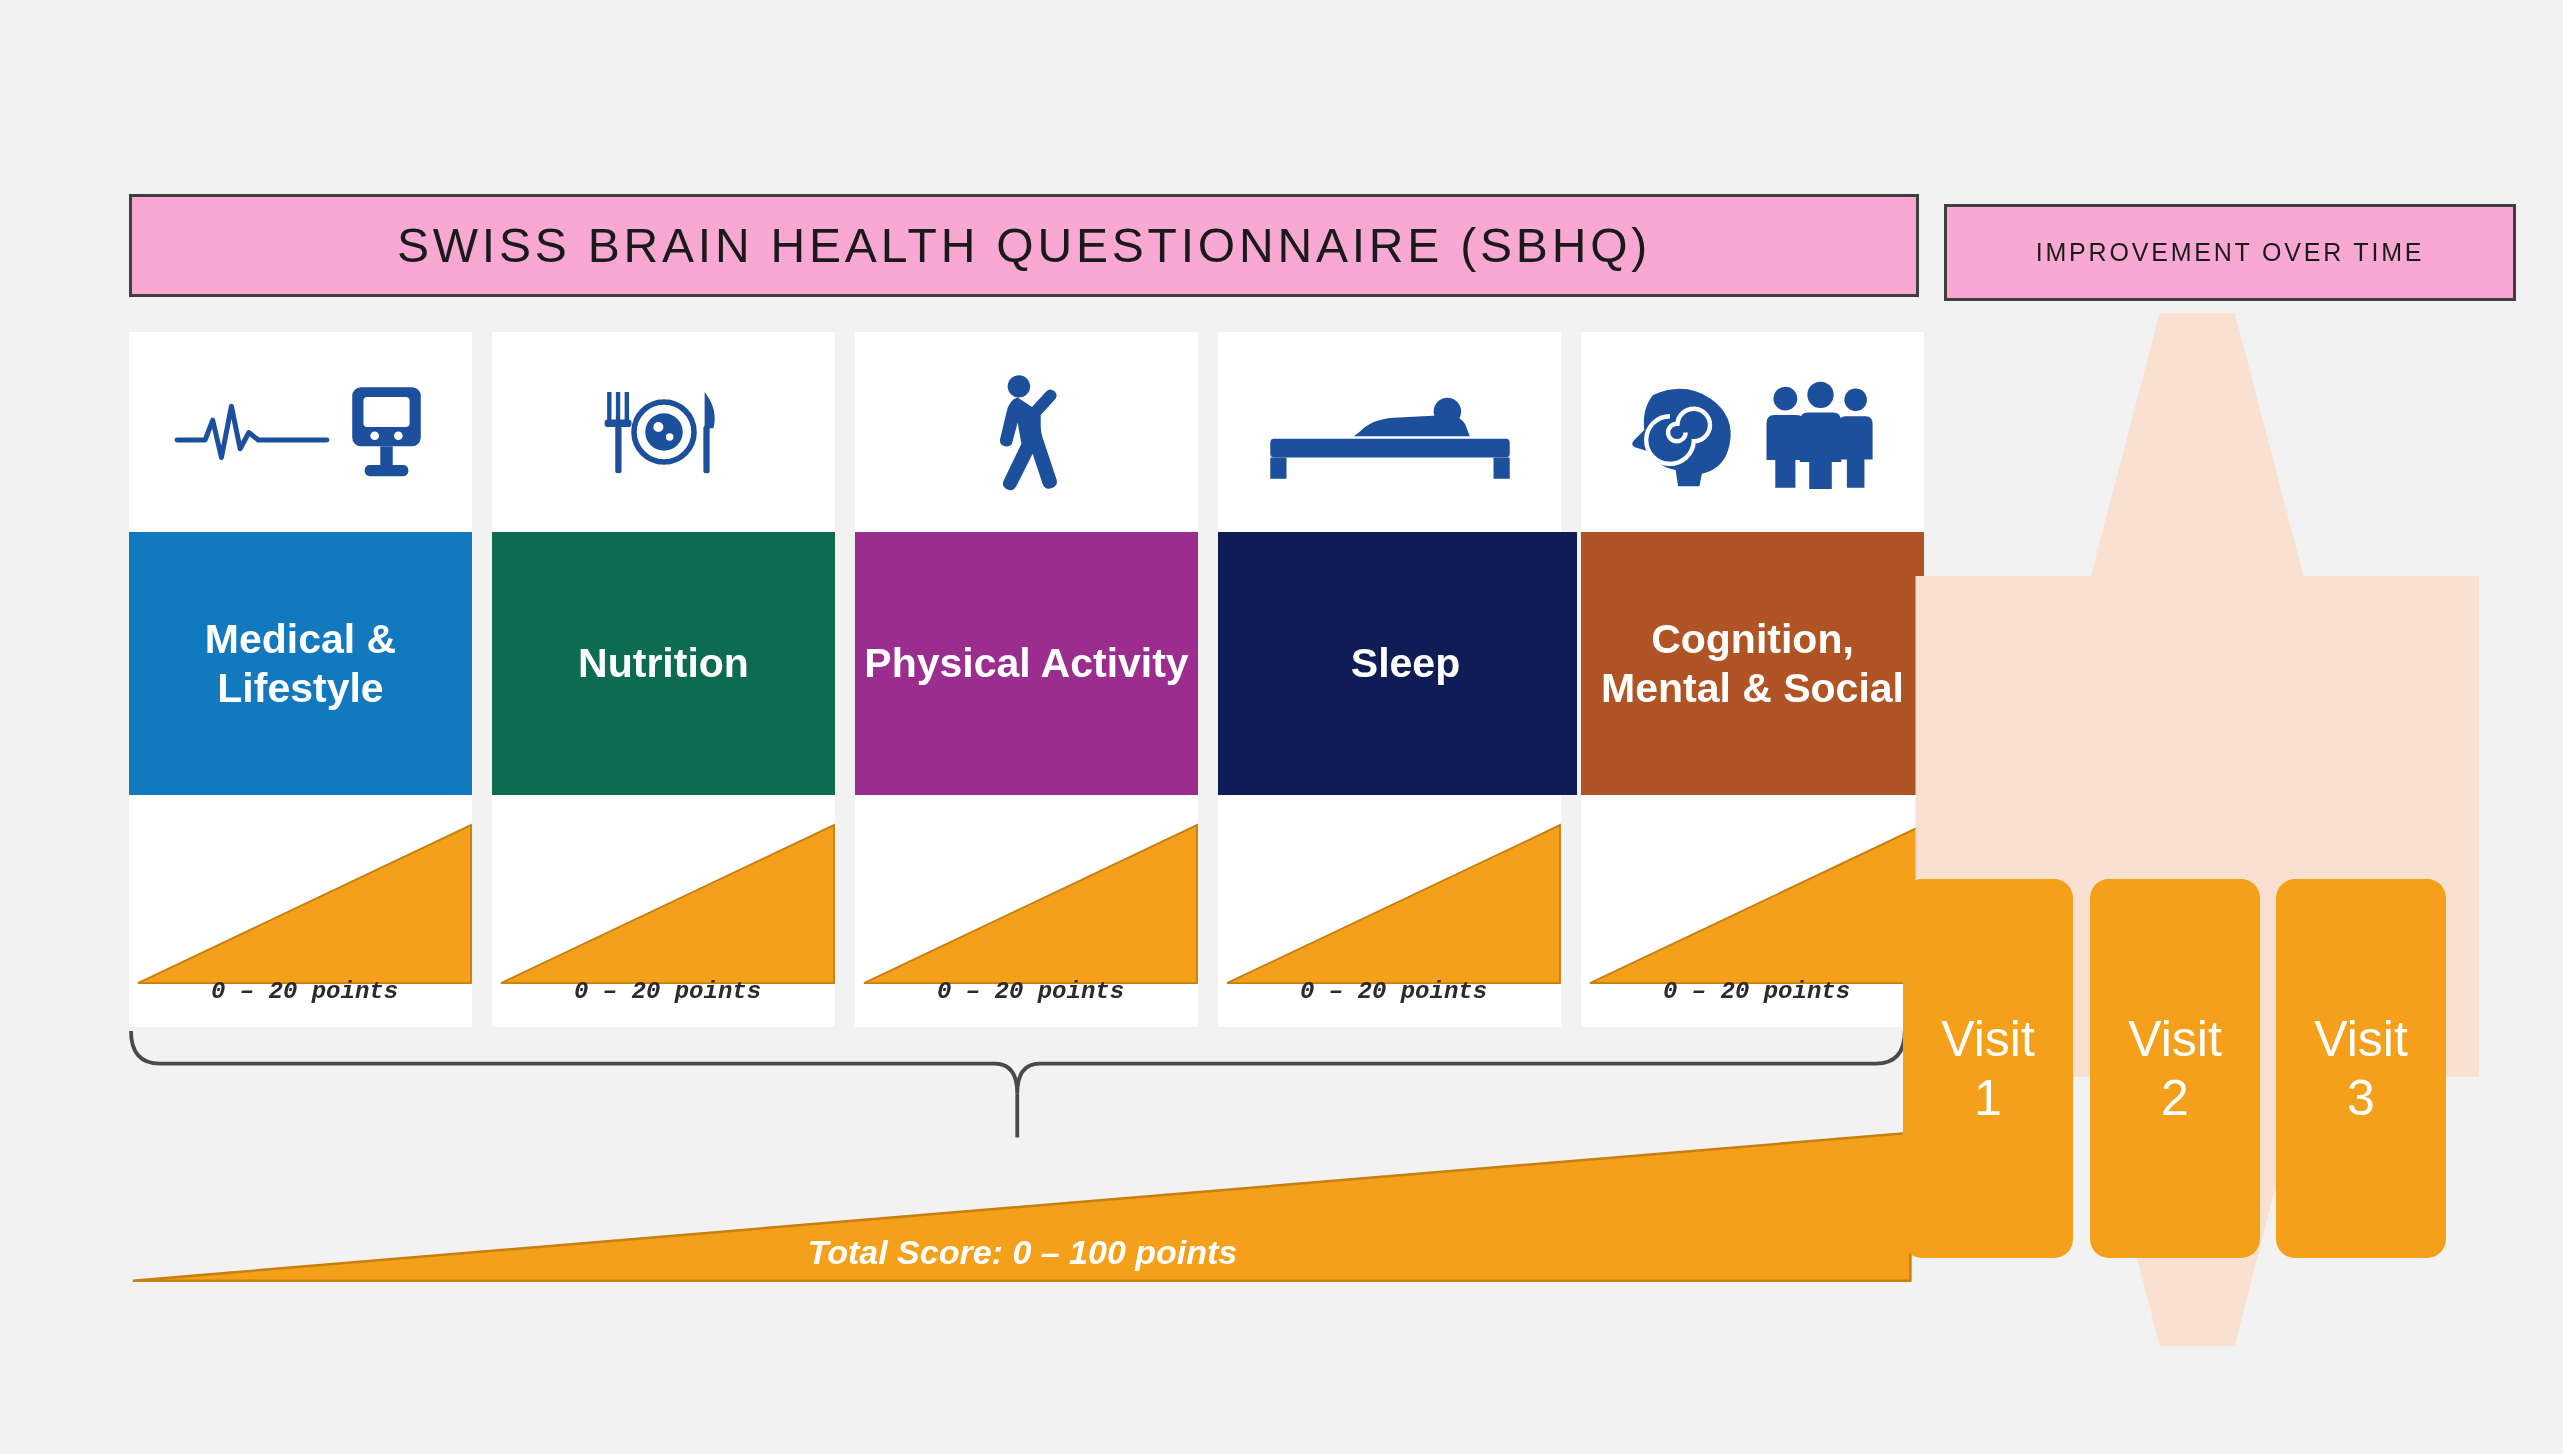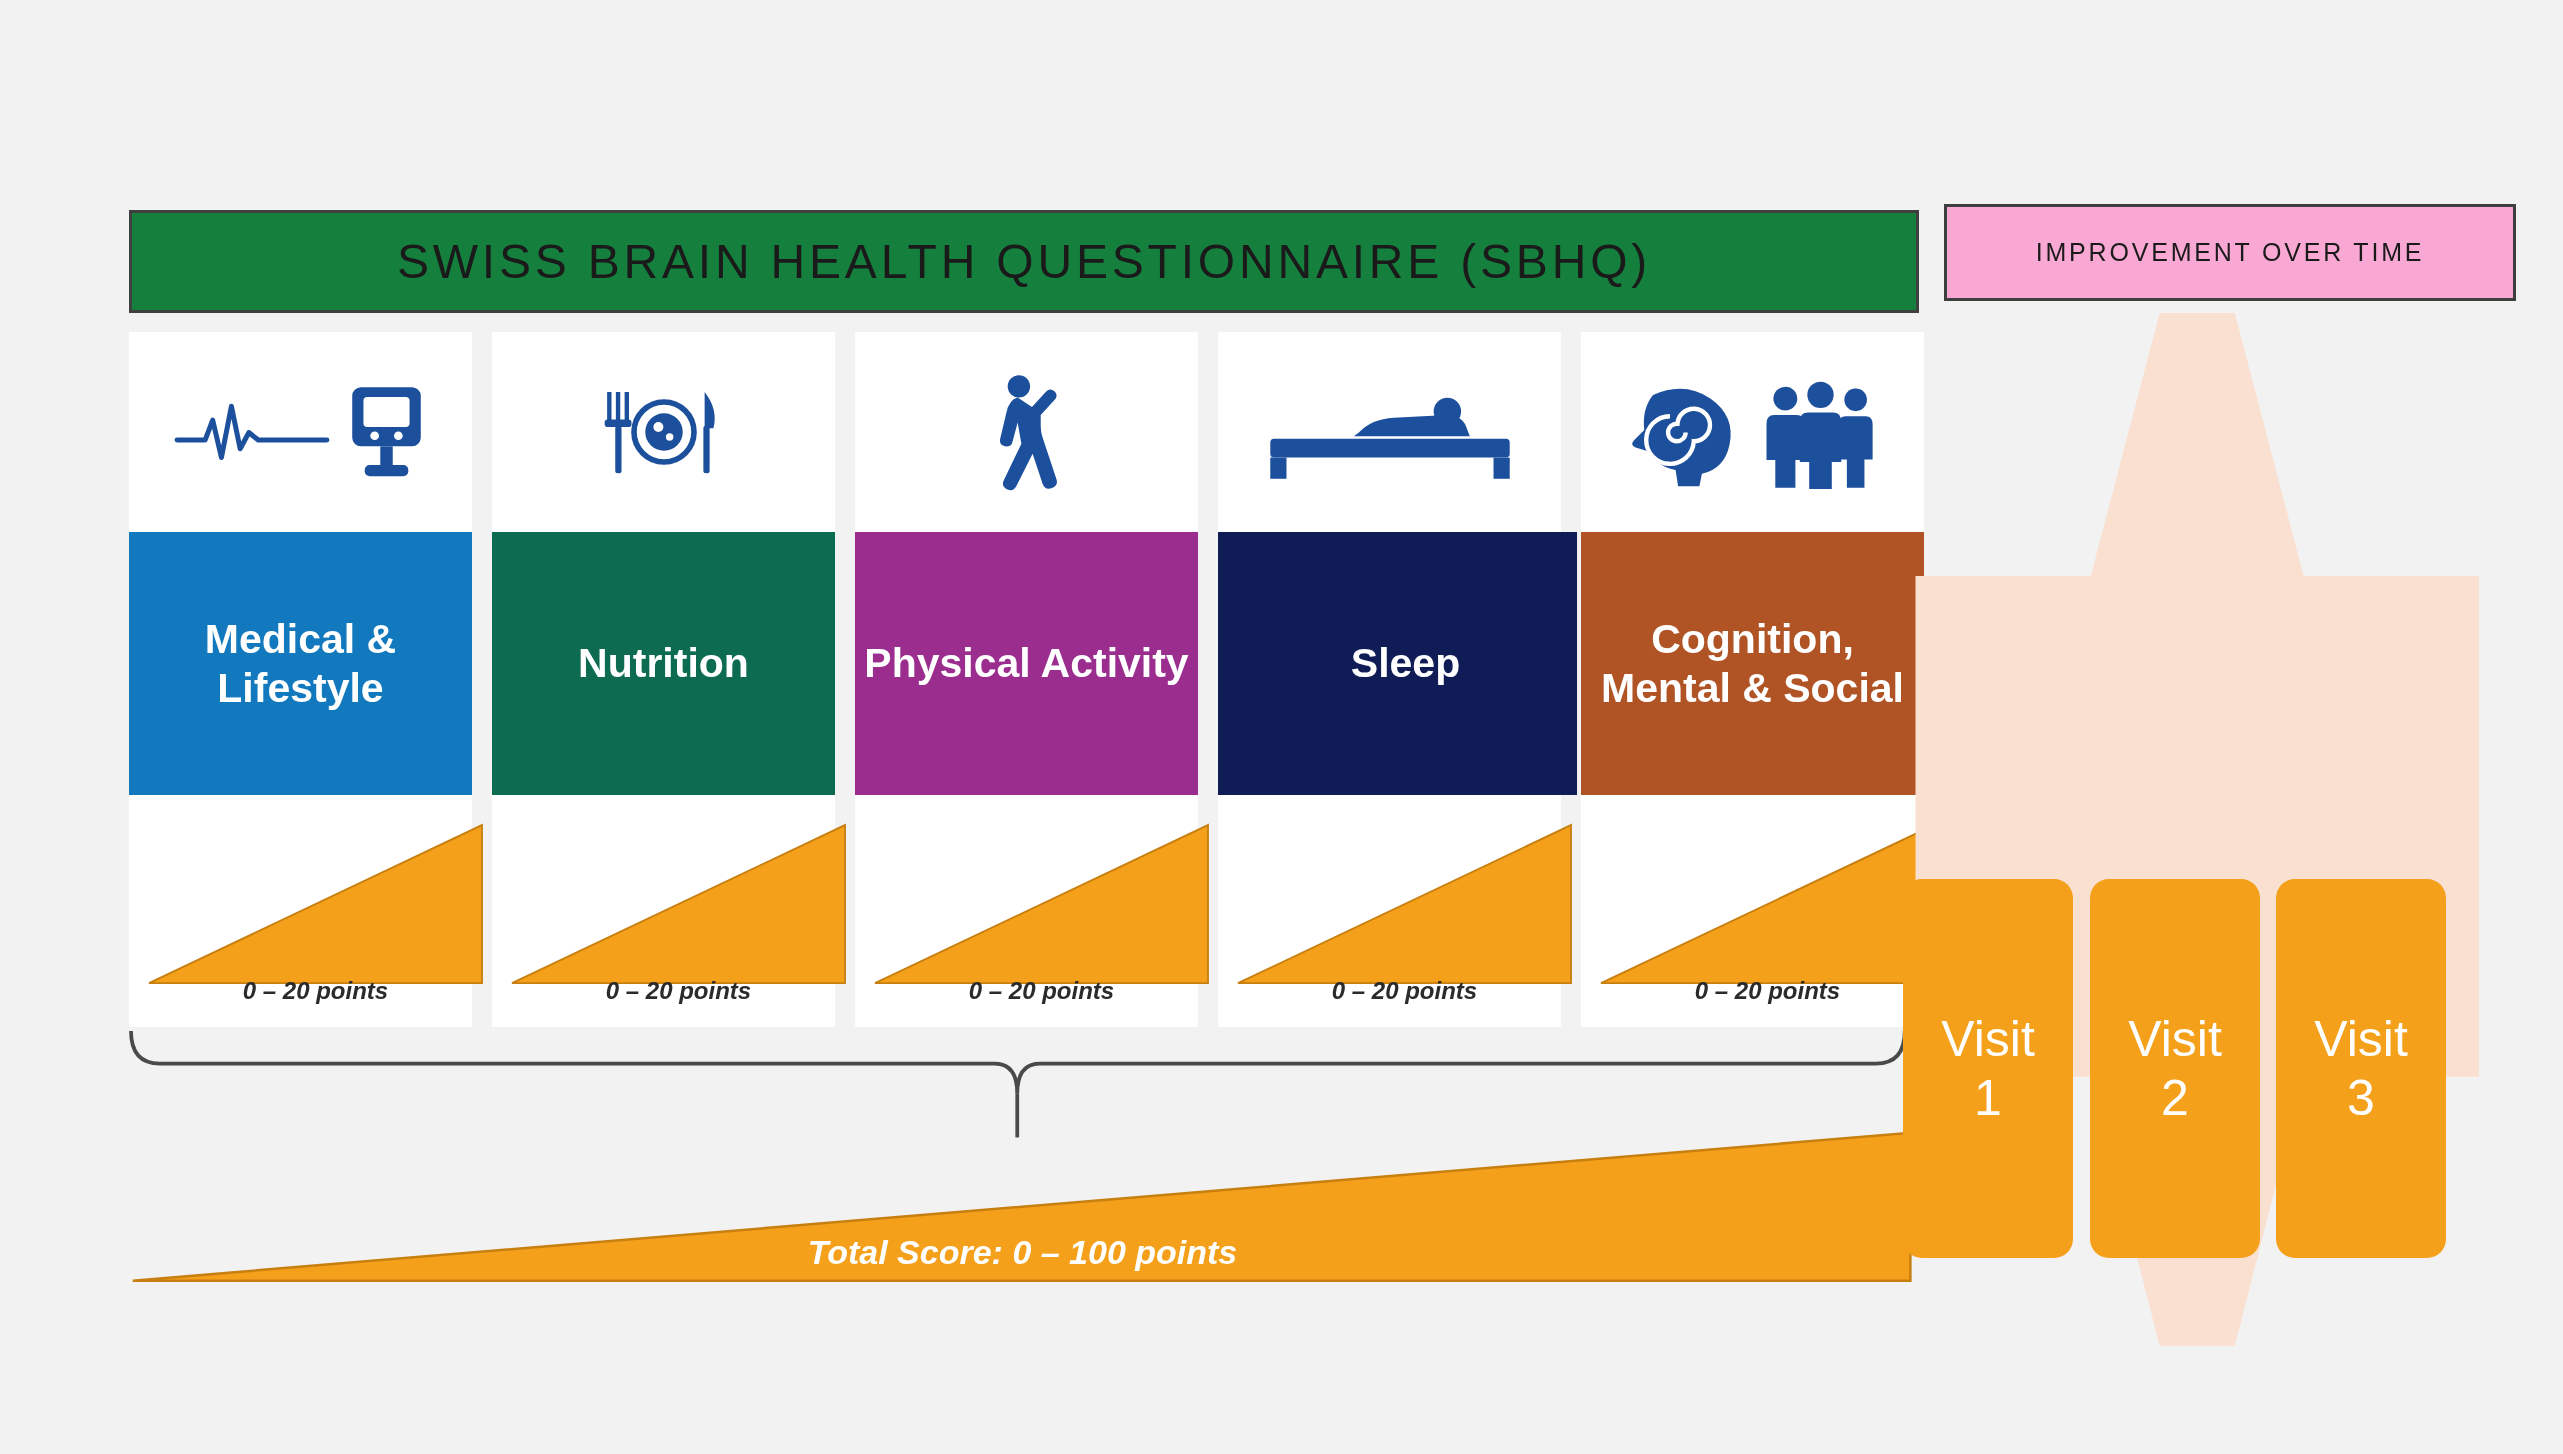--- a/index.html
+++ b/index.html
@@ -26,25 +26,25 @@
     top: 25px;
     width: 2488px;
     height: 1408px;
     background: #f2f2f2;
   }
 
   
   .title-box {
     position: absolute;
     left: 91px;
-    top: 185px;
+    top: 169px;
     width: 1784px;
     height: 97px;
     border: 3.8px solid #3f3f3f;
-    background: #15803d;
+    background: #f9a8d4;
     display: flex;
     align-items: center;
     justify-content: center;
   }
   .title-text {
     font-size: 48px;
     letter-spacing: 3.8px;
     color: #1a1a1a;
     font-weight: 400;
     white-space: nowrap;
@@ -108,25 +108,26 @@
   }
   .col-band span {
     color: #ffffff;
     font-weight: bold;
     font-size: 41px;
     line-height: 1.18;
     padding: 0 7.5px;
   }
   .col-tri {
     position: absolute;
-    left: 15px;
+    left: 4px;
     top: 463px;
     width: 100%;
     height: 232px;
     overflow: hidden;
+    font-family: Liberation Mono, monospace;
   }
   .col-tri svg {
     position: absolute;
     left: 0; top: 0;
   }
   .col-tri .pts {
     position: absolute;
     left: 0;
     bottom: 22.5px;
     width: 100%;

